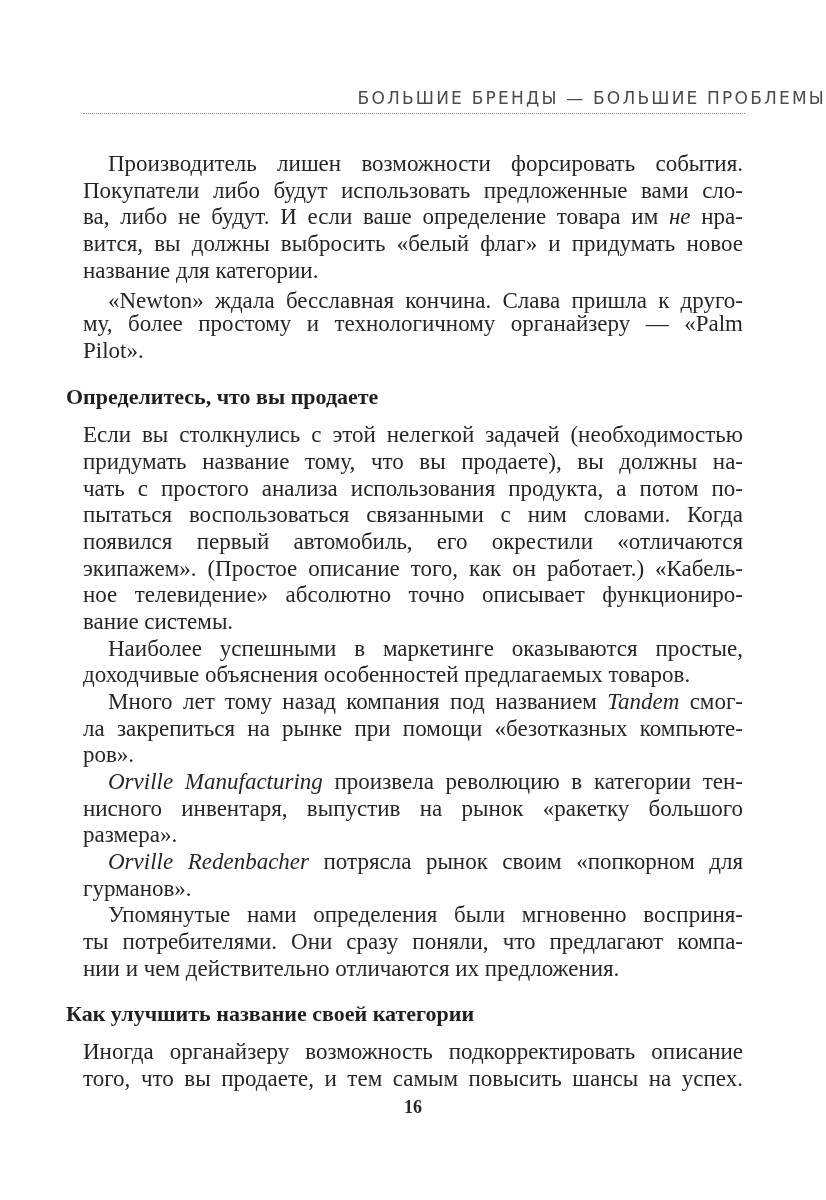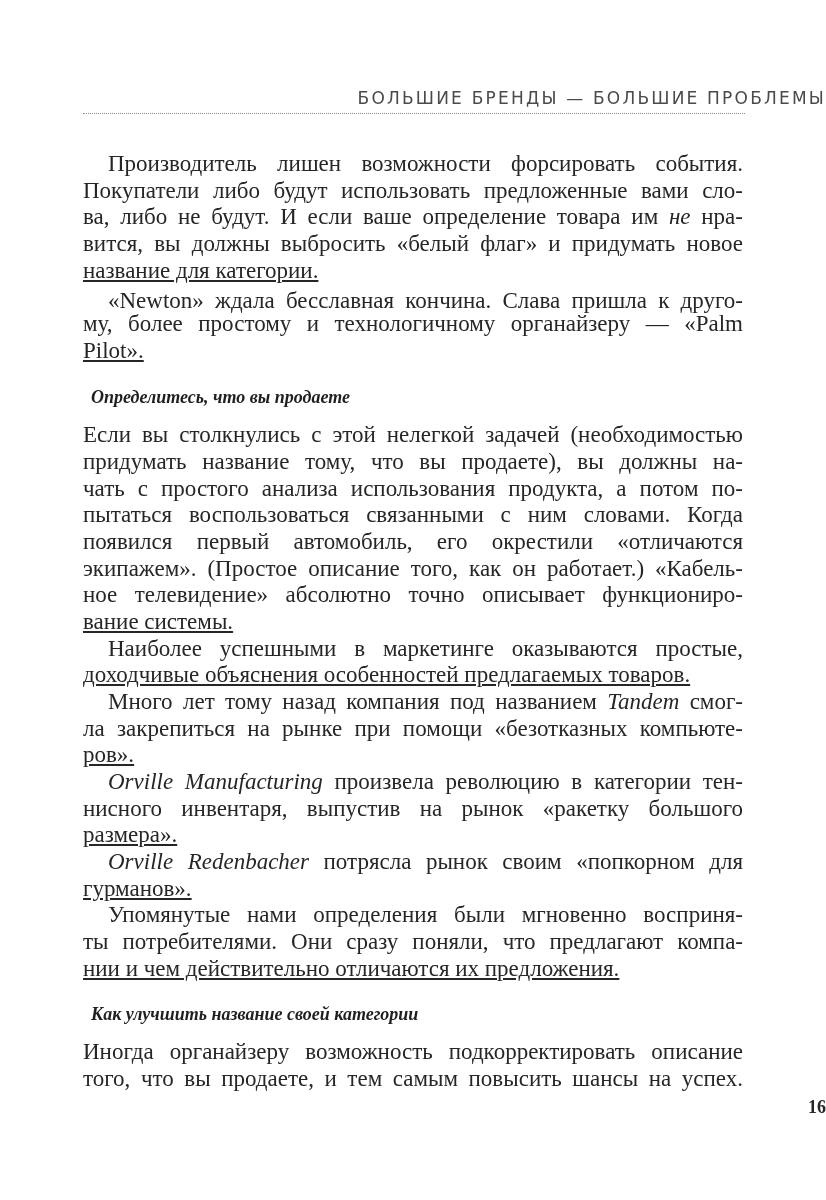--- a/index.html
+++ b/index.html
@@ -41,45 +41,43 @@
     width: 660px;
     font-size: 23px;
     line-height: 26px;
     white-space: nowrap;
     text-align: justify;
     text-align-last: justify;
     color: #262626;
   }
   .line.last {
     text-align-last: left;
-    text-decoration: underline;
   }
   .line.indent {
     left: 108px;
     width: 635px;
   }
   .heading {
     position: absolute;
-    left: 91px;
-    font-size: 18px;
+    left: 66px;
+    font-size: 22px;
     font-weight: bold;
     line-height: 26px;
     white-space: nowrap;
     color: #1f1f1f;
-    font-style: italic;
   }
   em, .it {
     font-style: italic;
   }
   .page-number {
     position: absolute;
     left: 0;
     width: 826px;
     top: 1097px;
-    text-align: right;
+    text-align: center;
     font-size: 18px;
     font-weight: bold;
     color: #262626;
   }
 </style>
 </head>
 <body>
 
 <div class="running-head">БОЛЬШИЕ БРЕНДЫ — БОЛЬШИЕ ПРОБЛЕМЫ</div>
 <div class="dotted-rule"></div>

